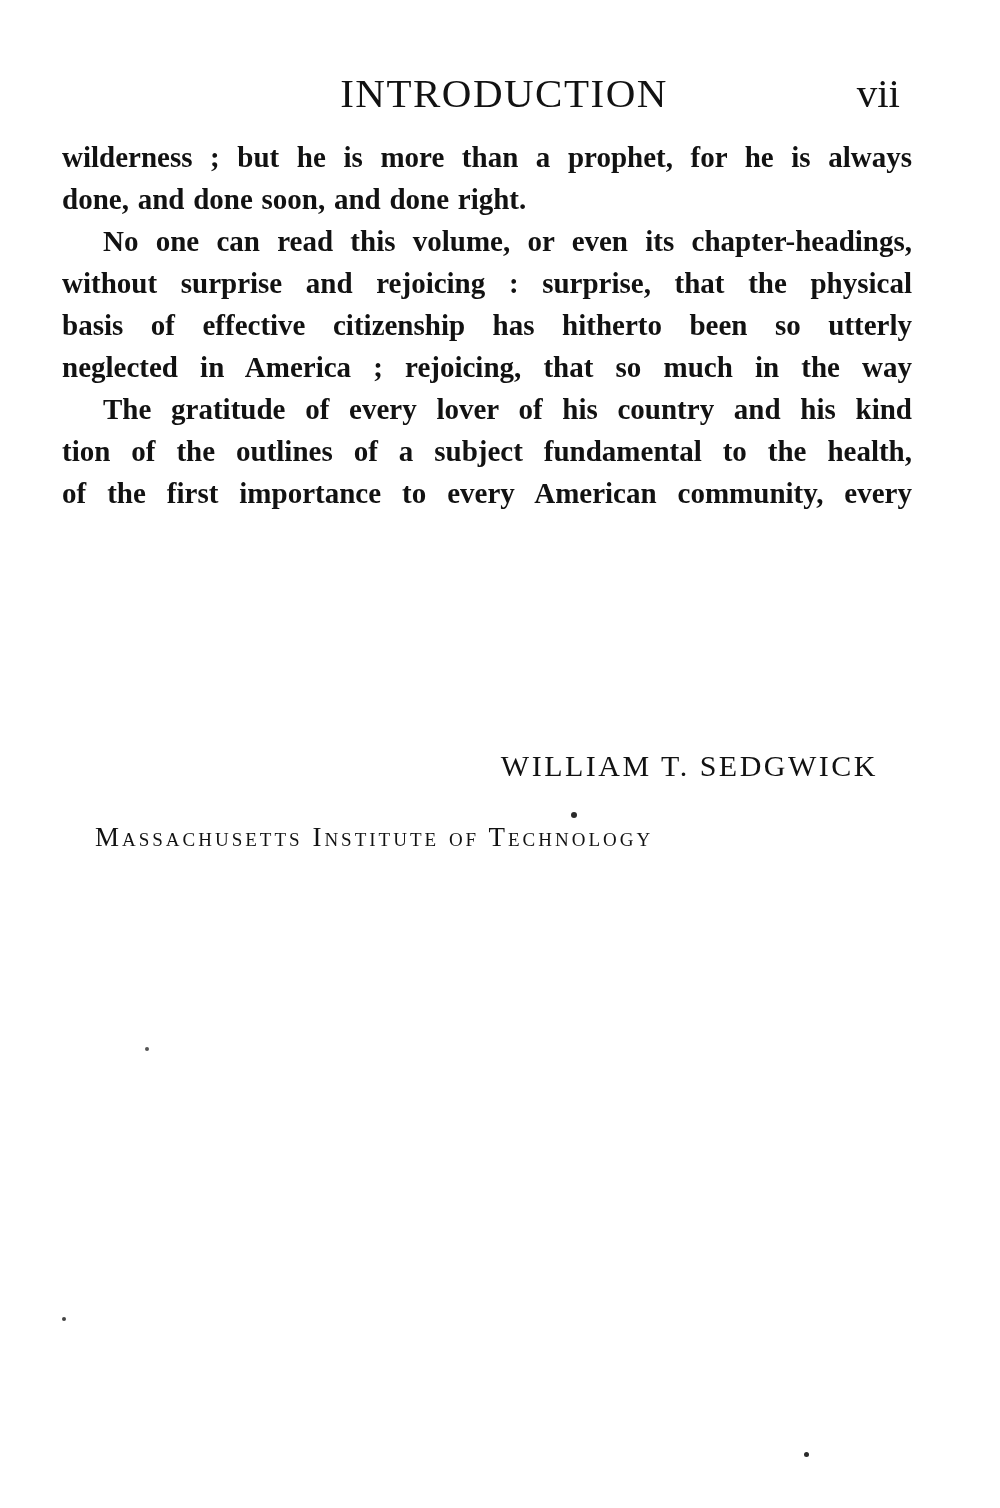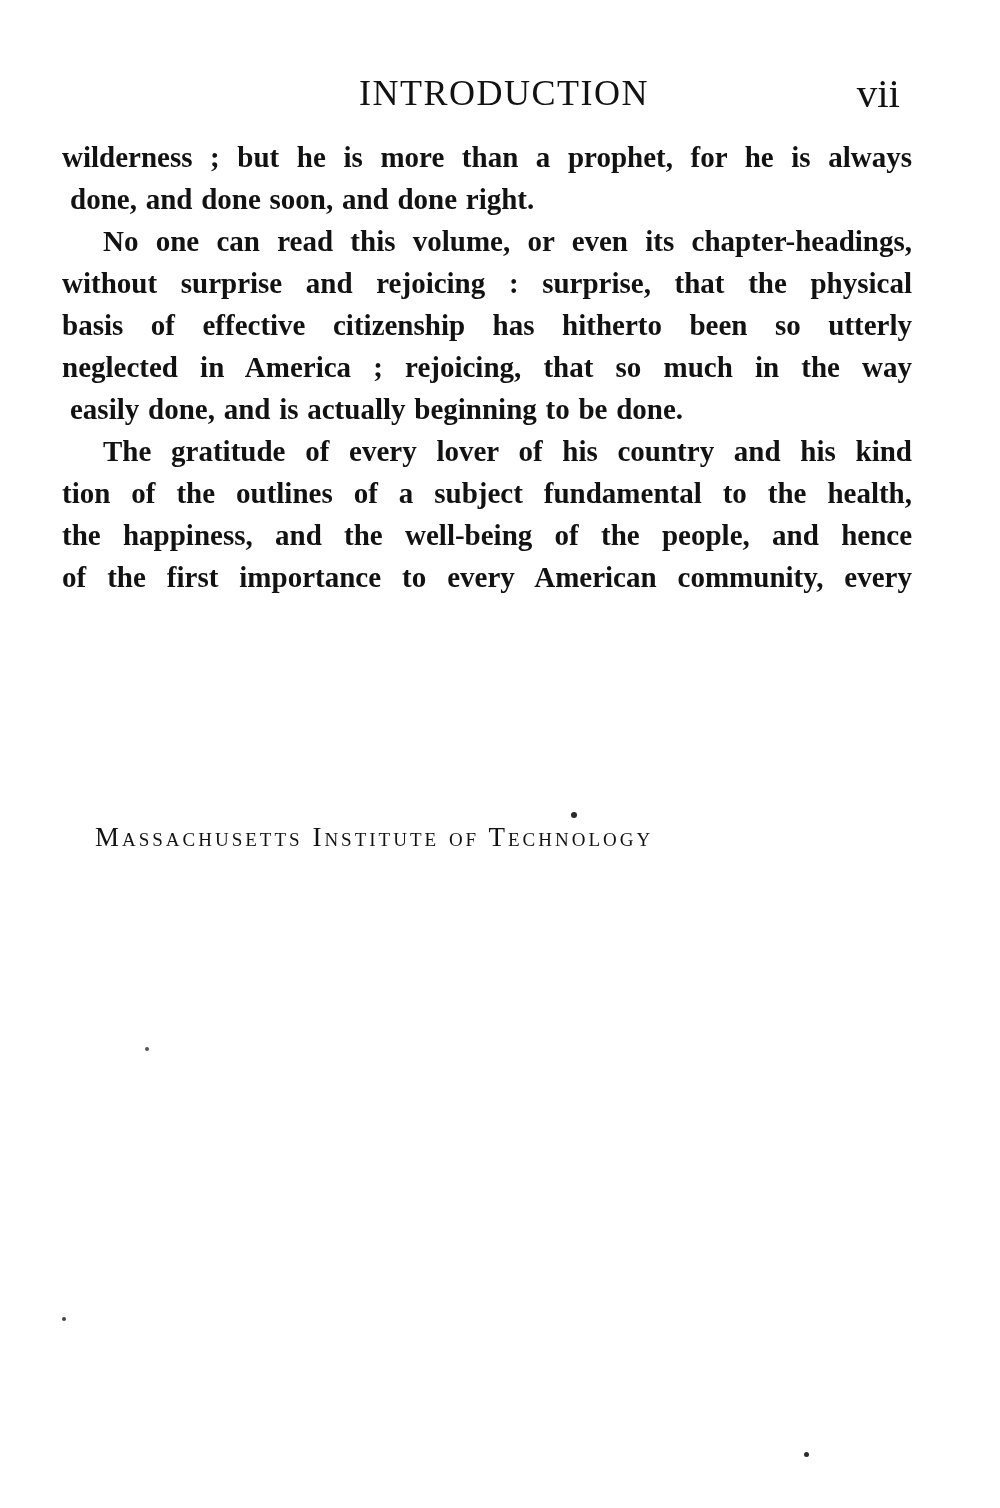--- a/index.html
+++ b/index.html
@@ -20,21 +20,21 @@
   .running-header {
     position: absolute;
     top: 74px;
     left: 0;
     width: 1000px;
     height: 38px;
   }
   .running-title {
     display: block;
     text-align: center;
-    font-size: 36px;
+    font-size: 41px;
     line-height: 38px;
     letter-spacing: 1.5px;
     padding-left: 8px;
   }
   .folio {
     position: absolute;
     top: 0;
     right: 100px;
     font-size: 41px;
     line-height: 38px;
@@ -52,21 +52,20 @@
     height: 42px;
     text-align: justify;
     text-align-last: justify;
     word-spacing: 1.5px;
     white-space: normal;
     font-weight: bold;
   }
   .line.para-end {
     text-align: left;
     text-align-last: left;
-    margin-left: 8px;
   }
   .line.indent {
     text-indent: 41px;
   }
   
   .signature {
     position: absolute;
     top: 750px;
     right: 122px;
     font-size: 30px;
@@ -106,27 +105,26 @@
     <span class="folio">vii</span>
   </div>
 
   <div class="text-block">
     <div class="line">wilderness ; but he is more than a prophet, for he is always</div>
     <div class="line para-end">done, and done soon, and done right.</div>
     <div class="line indent">No one can read this volume, or even its chapter-headings,</div>
     <div class="line">without surprise and rejoicing : surprise, that the physical</div>
     <div class="line">basis of effective citizenship has hitherto been so utterly</div>
     <div class="line">neglected in America ; rejoicing, that so much in the way</div>
-    <div class="line para-end">easily done, and is actually beginning to be done.</div>
     <div class="line indent">The gratitude of every lover of his country and his kind</div>
     <div class="line">tion of the outlines of a subject fundamental to the health,</div>
-    <div class="line">the happiness, and the well-being of the people, and hence</div>
     <div class="line">of the first importance to every American community, every</div>
   </div>
 
+  <div class="signature">WILLIAM T. SEDGWICK</div>
 
   <div class="affiliation">Massachusetts Institute of Technology</div>
 
   <div class="speck s1"></div>
   <div class="speck s2"></div>
   <div class="speck s3"></div>
   <div class="speck s4"></div>
 
 </div>
 

